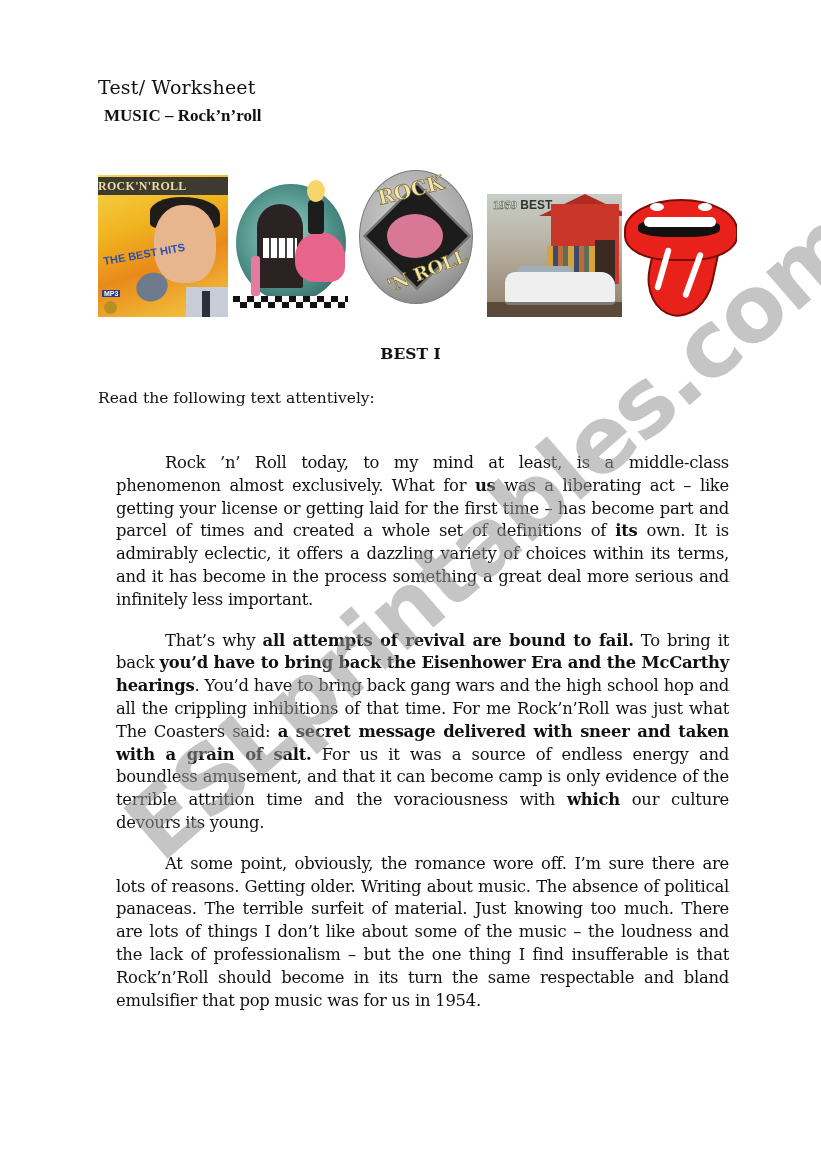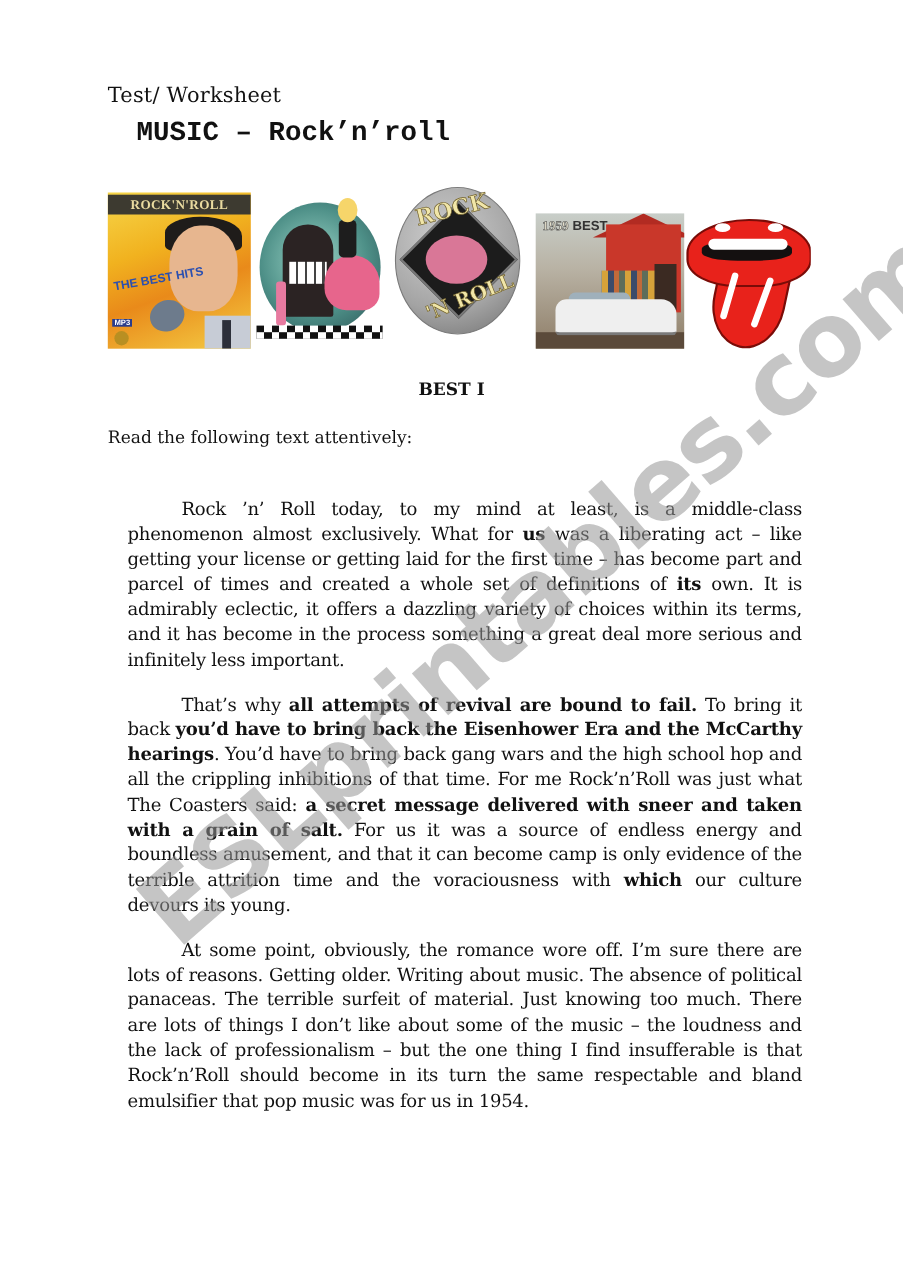--- a/index.html
+++ b/index.html
@@ -27,41 +27,40 @@
       top: 76px;
       font-family: "DejaVu Serif", serif;
       font-size: 19px;
       font-weight: normal;
       letter-spacing: 0.2px;
     }
     .header-line2 {
       position: absolute;
       left: 104px;
       top: 106px;
-      font-family: Liberation Mono, monospace;
-      font-size: 25px;
+      font-family: Liberation Serif, serif;
+      font-size: 17px;
       font-weight: bold;
-      margin-left: 20px;
     }
     .img-box {
       position: absolute;
       overflow: hidden;
     }
     
     .img1 {
       left: 98px; top: 175px; width: 130px; height: 142px;
       background: linear-gradient(160deg, #f6d64a 0%, #f1b21f 35%, #e98a1a 60%, #f4cd45 100%);
     }
     .img1 .banner {
       position: absolute; left: 0; top: 2px; width: 130px; height: 18px;
       background: #3d3a30;
       color: #eadba0;
       font-family: "Liberation Serif", serif;
       font-size: 12px; font-weight: bold;
-      text-align: center; line-height: 18px;
+      line-height: 18px;
       letter-spacing: 0.3px;
     }
     .img1 .face {
       position: absolute; left: 56px; top: 30px; width: 62px; height: 78px;
       background: #e7b68f;
       border-radius: 45% 45% 42% 42%;
     }
     .img1 .hair {
       position: absolute; left: 52px; top: 22px; width: 70px; height: 32px;
       background: #1f1c1a;

